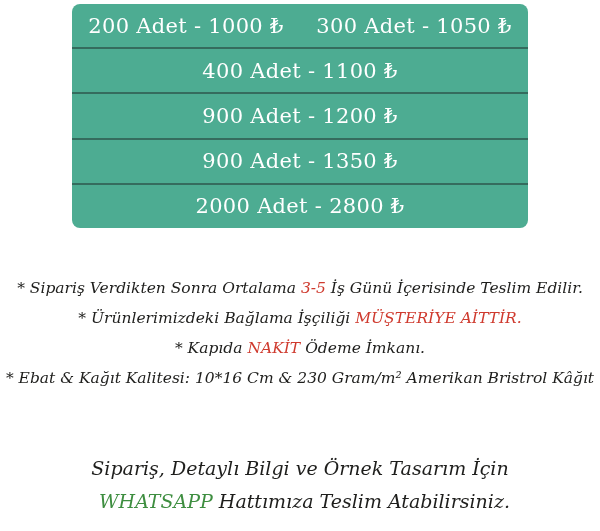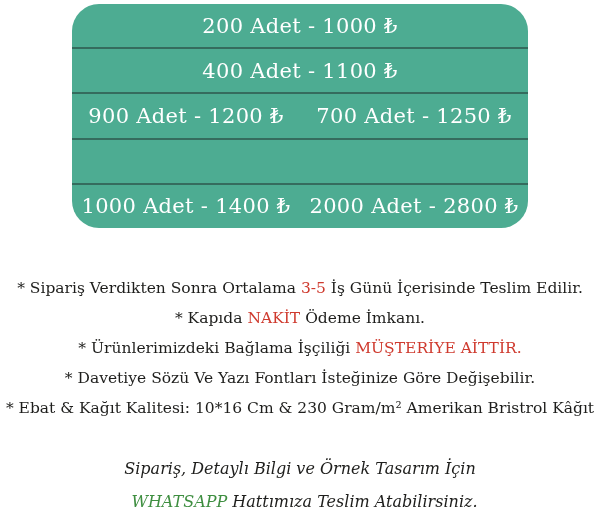--- a/index.html
+++ b/index.html
@@ -14,21 +14,21 @@
   }
 
   
   .price-table {
     position: absolute;
     left: 72px;
     top: 4px;
     width: 456px;
     height: 224px;
     background: var(--table-bg, #4dac92);
-    border-radius: 27px;
+    border-radius: 8px;
     overflow: hidden;
     display: flex;
     flex-direction: column;
   }
   .price-row {
     flex: 1;
     display: flex;
     align-items: center;
     border-bottom: 2px solid var(--table-divider, #356c5e);
   }
@@ -42,84 +42,82 @@
     font-family: "DejaVu Serif", "DejaVu Sans", "Liberation Serif", serif;
   }
 
   
   .notes {
     position: absolute;
     left: 0;
     top: 273px;
     width: 600px;
     text-align: center;
+    font-style: italic;
     color: #1e1e1c;
     font-size: 15.5px;
   }
   .note-line {
     height: 30px;
     line-height: 30px;
     white-space: nowrap;
   }
   .note-highlight { color: var(--accent-red, #cf3a2e); }
 
   
   .footer {
     position: absolute;
     left: 0;
     top: 452px;
     width: 600px;
     text-align: center;
     font-style: italic;
     color: #1e1e1c;
-    font-size: 16px;
+    font-size: 19px;
   }
   .footer-line {
     height: 33px;
     line-height: 33px;
     white-space: nowrap;
   }
   .footer-highlight { color: var(--accent-green, #3e8e40); margin-left: 9px; }
 </style>
 </head>
 <body>
 
 <div class="canvas">
 
   <div class="price-table">
     <div class="price-row">
       <div class="price-cell">200 Adet - 1000 ₺</div>
+      <div class="price-cell">300 Adet - 1050 ₺</div>
     </div>
     <div class="price-row">
       <div class="price-cell">400 Adet - 1100 ₺</div>
     </div>
     <div class="price-row">
       <div class="price-cell">900 Adet - 1200 ₺</div>
-      <div class="price-cell">700 Adet - 1250 ₺</div>
     </div>
     <div class="price-row">
+      <div class="price-cell">900 Adet - 1350 ₺</div>
     </div>
     <div class="price-row">
-      <div class="price-cell">1000 Adet - 1400 ₺</div>
       <div class="price-cell">2000 Adet - 2800 ₺</div>
     </div>
   </div>
 
   <div class="notes">
     <div class="note-line">
       <span>* Sipariş Verdikten Sonra Ortalama </span><span class="note-highlight">3-5</span><span> İş Günü İçerisinde Teslim Edilir.</span>
     </div>
     <div class="note-line">
-      <span>* Kapıda </span><span class="note-highlight">NAKİT</span><span> Ödeme İmkanı.</span>
-    </div>
-    <div class="note-line">
       <span>* Ürünlerimizdeki Bağlama İşçiliği </span><span class="note-highlight">MÜŞTERİYE AİTTİR.</span><span></span>
     </div>
     <div class="note-line">
-      <span>* Davetiye Sözü Ve Yazı Fontları İsteğinize Göre Değişebilir.</span><span class="note-highlight"></span><span></span>
+      <span>* Kapıda </span><span class="note-highlight">NAKİT</span><span> Ödeme İmkanı.</span>
     </div>
     <div class="note-line">
       <span>* Ebat &amp; Kağıt Kalitesi: 10*16 Cm &amp; 230 Gram/m² Amerikan Bristrol Kâğıt</span><span class="note-highlight"></span><span></span>
     </div>
   </div>
 
   <div class="footer">
     <div class="footer-line">Sipariş, Detaylı Bilgi ve Örnek Tasarım İçin</div>
     <div class="footer-line">
       <span class="footer-highlight">WHATSAPP</span><span> Hattımıza Teslim Atabilirsiniz.</span>

